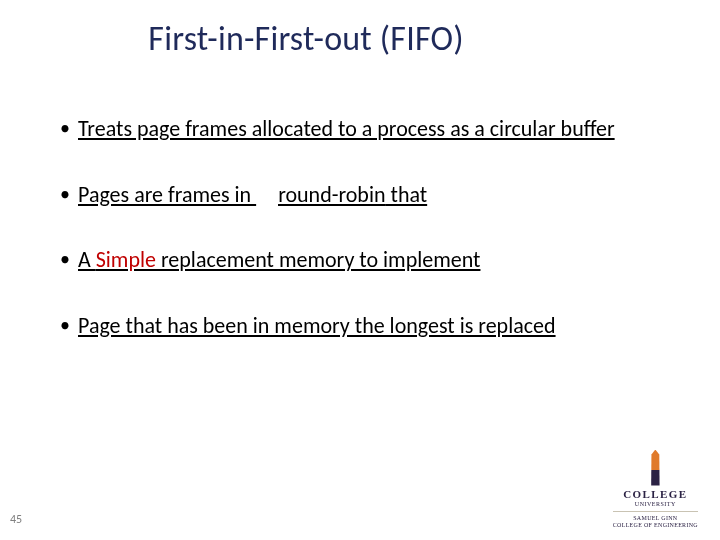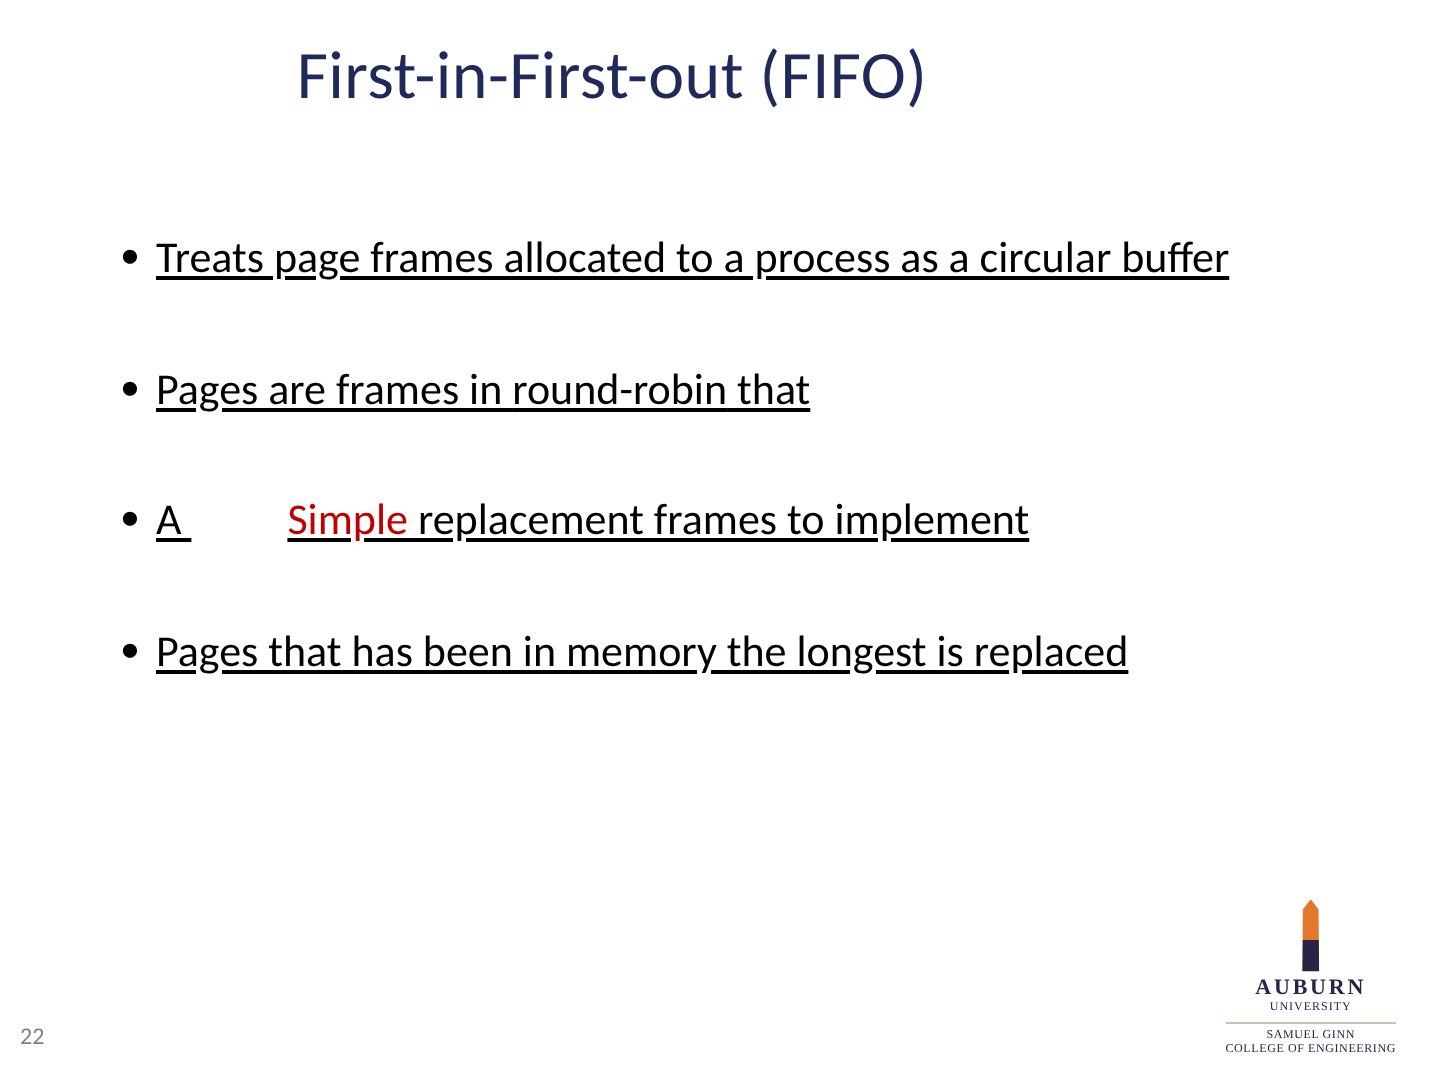--- a/index.html
+++ b/index.html
@@ -51,24 +51,24 @@
     font-size: 20px;
     line-height: 1.3;
   }
   .bullet .text {
     flex: 1 1 auto;
     text-decoration: underline;
   }
   .underline {
     text-decoration: underline;
     text-underline-offset: 2px;
+    margin-left: 22px;
   }
   .red {
     color: #c00000;
-    margin-left: 48px;
   }
   .page-number {
     position: absolute;
     left: 10px;
     bottom: 14px;
     font-size: 12px;
     color: #808080;
   }
   .logo {
     position: absolute;
@@ -123,35 +123,35 @@
     <div class="bullet">
       <span class="dot">•</span>
       <span class="text">
         <span>Pages are frames in </span><span class="underline">round-robin</span><span> that</span>
       </span>
     </div>
 
     <div class="bullet">
       <span class="dot">•</span>
       <span class="text">
-        <span>A </span><span class="red">Simple</span><span> replacement frames to implement</span>
+        <span>A </span><span class="red">Simple</span><span> replacement memory to implement</span>
       </span>
     </div>
 
     <div class="bullet">
       <span class="dot">•</span>
-      <span class="text">Pages that has been in memory the longest is replaced</span>
+      <span class="text">Page that has been in memory the longest is replaced</span>
     </div>
 
   </div>
 
-  <div class="page-number">22</div>
+  <div class="page-number">45</div>
 
   <div class="logo">
     <div class="tower"></div>
-    <div class="univ">AUBURN</div>
+    <div class="univ">COLLEGE</div>
     <div class="sub1">UNIVERSITY</div>
     <div class="rule"></div>
     <div class="sub2">SAMUEL GINN</div>
     <div class="sub2">COLLEGE OF ENGINEERING</div>
   </div>
 
 </div>
 
 </body></html>

